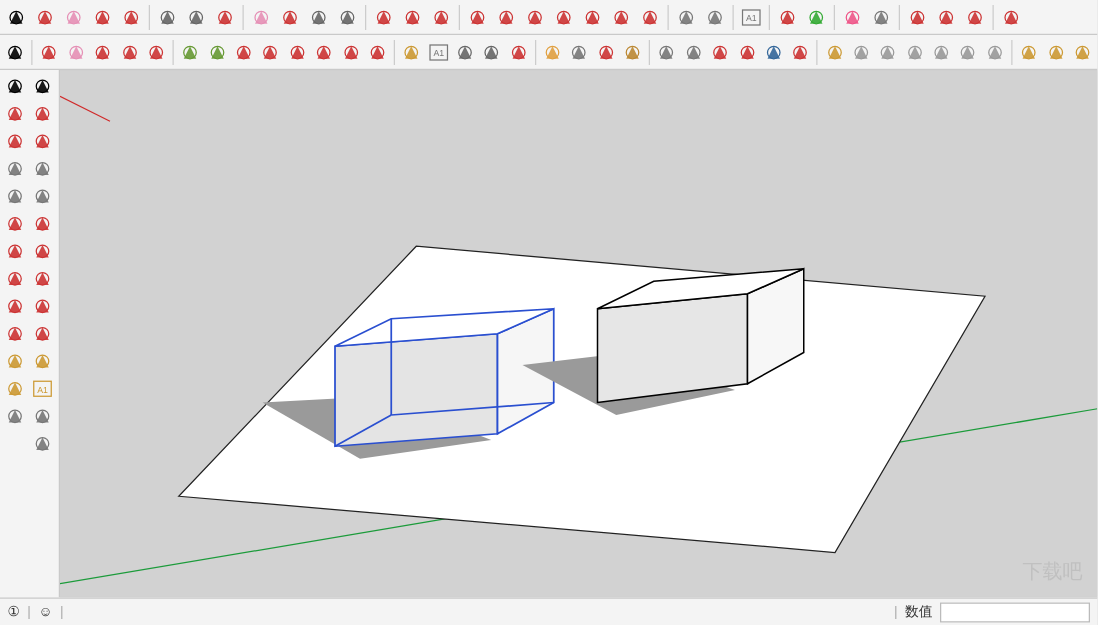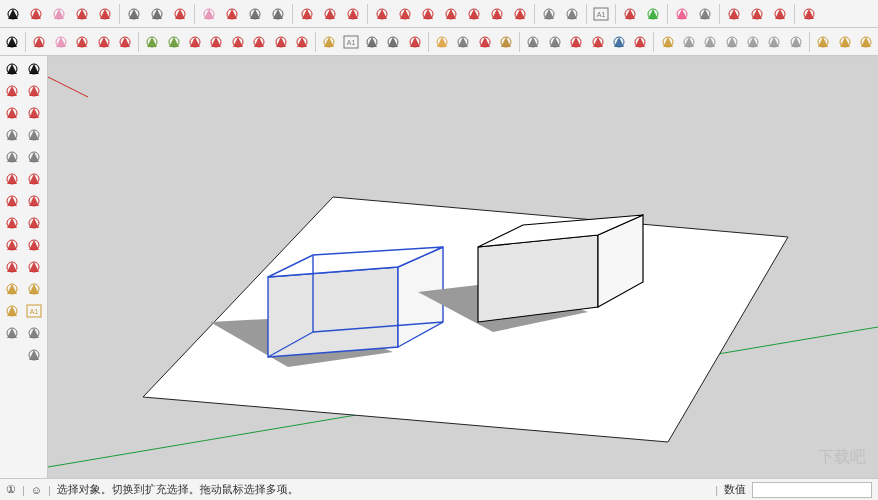--- a/index.html
+++ b/index.html
@@ -716,20 +716,19 @@
         <text x="770" y="405" fill="#c0c0c0" font-size="16">下载吧</text>
       </svg>
     </div>
   </div>
 
   <div class="statusbar">
     <span>①</span>
     <span class="status-sep">|</span>
     <span>☺</span>
     <span class="status-sep">|</span>
-    <span>选择对象。切换到扩充选择。拖动鼠标选择多项。</span>
     <span class="status-spacer"></span>
     <span class="status-sep">|</span>
     <span>数值</span>
     <div class="status-box"></div>
   </div>
 
 </div>
 
 </body></html>

